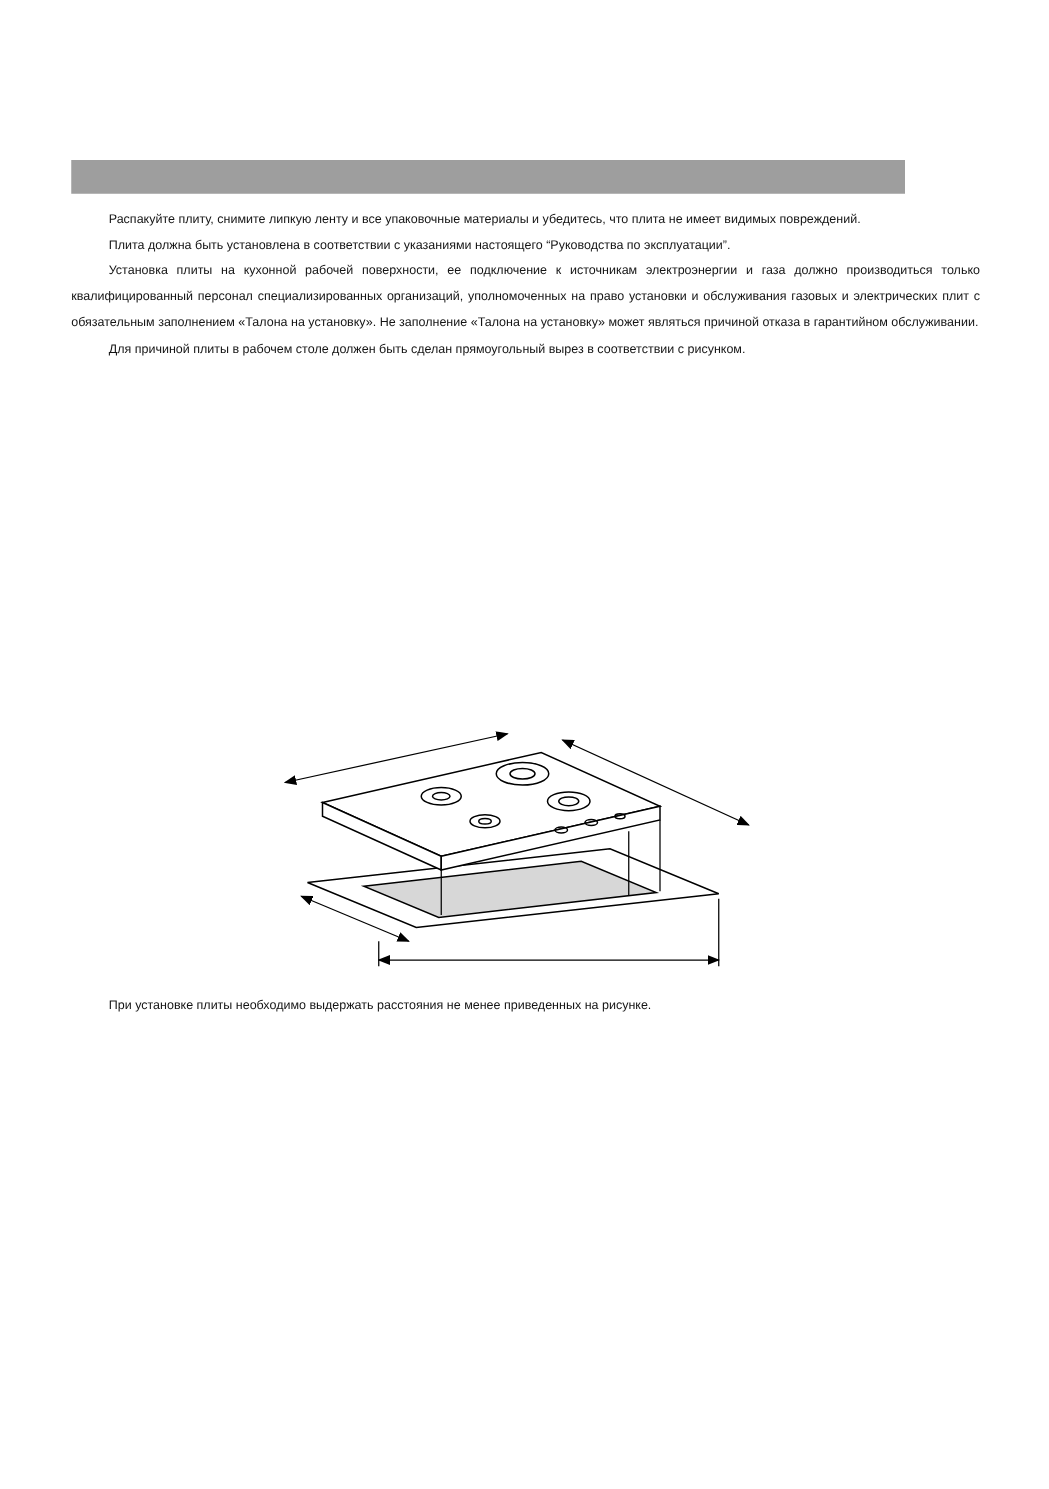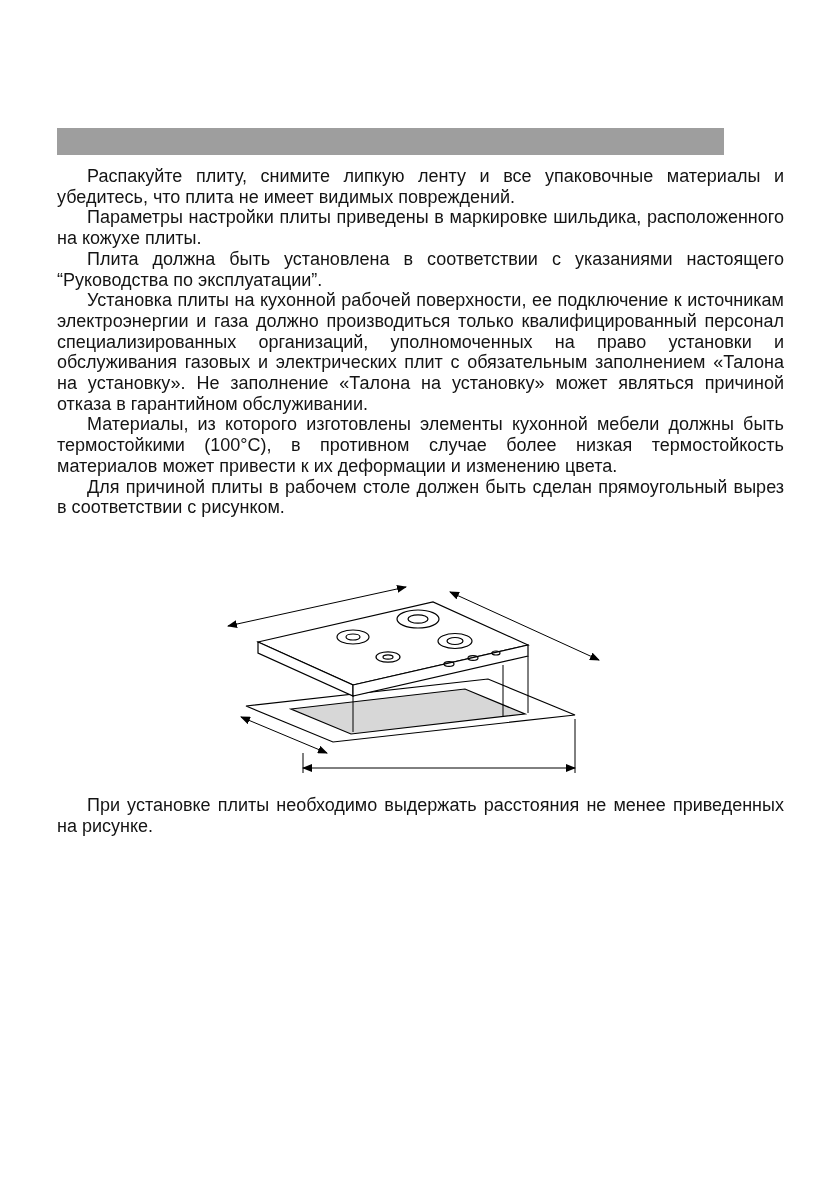--- a/index.html
+++ b/index.html
@@ -17,21 +17,21 @@
     left: 57px;
     top: 128px;
     width: 667px;
     height: 27px;
     background: #9e9e9e;
   }
   .text-block {
     position: absolute;
     left: 57px;
     width: 727px;
-    font-size: 18px;
+    font-size: 10px;
     line-height: 20.7px;
     text-align: justify;
   }
   .text-block.upper { top: 166px; }
   .text-block.lower { top: 795px; }
   .text-block p {
     margin: 0;
     text-indent: 30px;
   }
   .text-block p b { font-weight: bold; }
@@ -46,24 +46,22 @@
 </style>
 </head>
 <body>
 
 <div class="page">
 
   <div class="header-bar"></div>
 
   <div class="text-block upper">
     <p>Распакуйте плиту, снимите липкую ленту и все упаковочные материалы и убедитесь, что плита не имеет видимых повреждений.</p>
-    <p>Параметры настройки плиты приведены в маркировке шильдика, расположенного на кожухе плиты.</p>
     <p>Плита должна быть установлена в соответствии с указаниями настоящего “Руководства по эксплуатации”.</p>
     <p>Установка плиты на кухонной рабочей поверхности, ее подключение к источникам электроэнергии и газа должно производиться только квалифицированный персонал специализированных организаций, уполномоченных на право установки и обслуживания газовых и электрических плит с обязательным заполнением «Талона на установку». Не заполнение «Талона на установку» может являться причиной отказа в гарантийном обслуживании.</p>
-    <p>Материалы, из которого изготовлены элементы кухонной мебели должны быть термостойкими (100°С), в противном случае более низкая термостойкость материалов может привести к их деформации и изменению цвета.</p>
     <p>Для причиной плиты в рабочем столе должен быть сделан прямоугольный вырез в соответствии с рисунком.</p>
   </div>
 
   <figure class="diagram">
     <svg width="440" height="200" viewBox="0 0 440 200" xmlns="http://www.w3.org/2000/svg">
       <defs>
         <marker id="arr" viewBox="0 0 10 8" refX="9" refY="4" markerWidth="10" markerHeight="8" orient="auto-start-reverse">
           <path d="M0,0 L10,4 L0,8 z" fill="#000000"></path>
         </marker>
       </defs>

